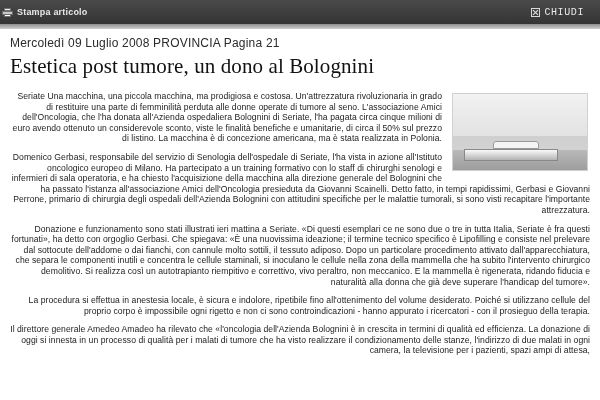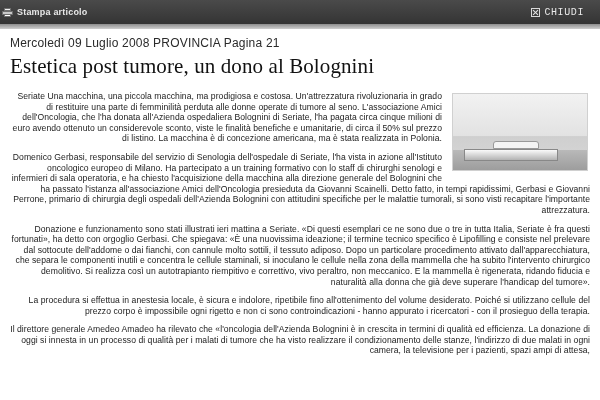--- a/index.html
+++ b/index.html
@@ -207,16 +207,16 @@
     <span class="person light" style="left:75%;"></span>
     <span class="person" style="left:84%;"></span>
     <span class="machine2"></span>
     <span class="machine"></span>
   </div>
 
   <div id="body-text">
     <p>Seriate Una macchina, una piccola macchina, ma prodigiosa e costosa. Un'attrezzatura rivoluzionaria in grado di restituire una parte di femminilità perduta alle donne operate di tumore al seno. L'associazione Amici dell'Oncologia, che l'ha donata all'Azienda ospedaliera Bolognini di Seriate, l'ha pagata circa cinque milioni di euro avendo ottenuto un considerevole sconto, viste le finalità benefiche e umanitarie, di circa il 50% sul prezzo di listino. La macchina è di concezione americana, ma è stata realizzata in Polonia.</p>
     <p class="para-gap">Domenico Gerbasi, responsabile del servizio di Senologia dell'ospedale di Seriate, l'ha vista in azione all'Istituto oncologico europeo di Milano. Ha partecipato a un training formativo con lo staff di chirurghi senologi e infermieri di sala operatoria, e ha chiesto l'acquisizione della macchina alla direzione generale del Bolognini che ha passato l'istanza all'associazione Amici dell'Oncologia presieduta da Giovanni Scainelli. Detto fatto, in tempi rapidissimi, Gerbasi e Giovanni Perrone, primario di chirurgia degli ospedali dell'Azienda Bolognini con attitudini specifiche per le malattie tumorali, si sono visti recapitare l'importante attrezzatura.</p>
     <p>Donazione e funzionamento sono stati illustrati ieri mattina a Seriate. «Di questi esemplari ce ne sono due o tre in tutta Italia, Seriate è fra questi fortunati», ha detto con orgoglio Gerbasi. Che spiegava: «È una nuovissima ideazione; il termine tecnico specifico è Lipofilling e consiste nel prelevare dal sottocute dell'addome o dai fianchi, con cannule molto sottili, il tessuto adiposo. Dopo un particolare procedimento attivato dall'apparecchiatura, che separa le componenti inutili e concentra le cellule staminali, si inoculano le cellule nella zona della mammella che ha subito l'intervento chirurgico demolitivo. Si realizza così un autotrapianto riempitivo e correttivo, vivo peraltro, non meccanico. E la mammella è rigenerata, ridando fiducia e naturalità alla donna che già deve superare l'handicap del tumore».</p>
-    <p>La procedura si effettua in anestesia locale, è sicura e indolore, ripetibile fino all'ottenimento del volume desiderato. Poiché si utilizzano cellule del prezzo corpo è impossibile ogni rigetto e non ci sono controindicazioni - hanno appurato i ricercatori - con il prosieguo della terapia.</p>
+    <p>La procedura si effettua in anestesia locale, è sicura e indolore, ripetibile fino all'ottenimento del volume desiderato. Poiché si utilizzano cellule del proprio corpo è impossibile ogni rigetto e non ci sono controindicazioni - hanno appurato i ricercatori - con il prosieguo della terapia.</p>
     <p>Il direttore generale Amedeo Amadeo ha rilevato che «l'oncologia dell'Azienda Bolognini è in crescita in termini di qualità ed efficienza. La donazione di oggi si innesta in un processo di qualità per i malati di tumore che ha visto realizzare il condizionamento delle stanze, l'indirizzo di due malati in ogni camera, la televisione per i pazienti, spazi ampi di attesa,</p>
   </div>
 </div>
 
 </body></html>

